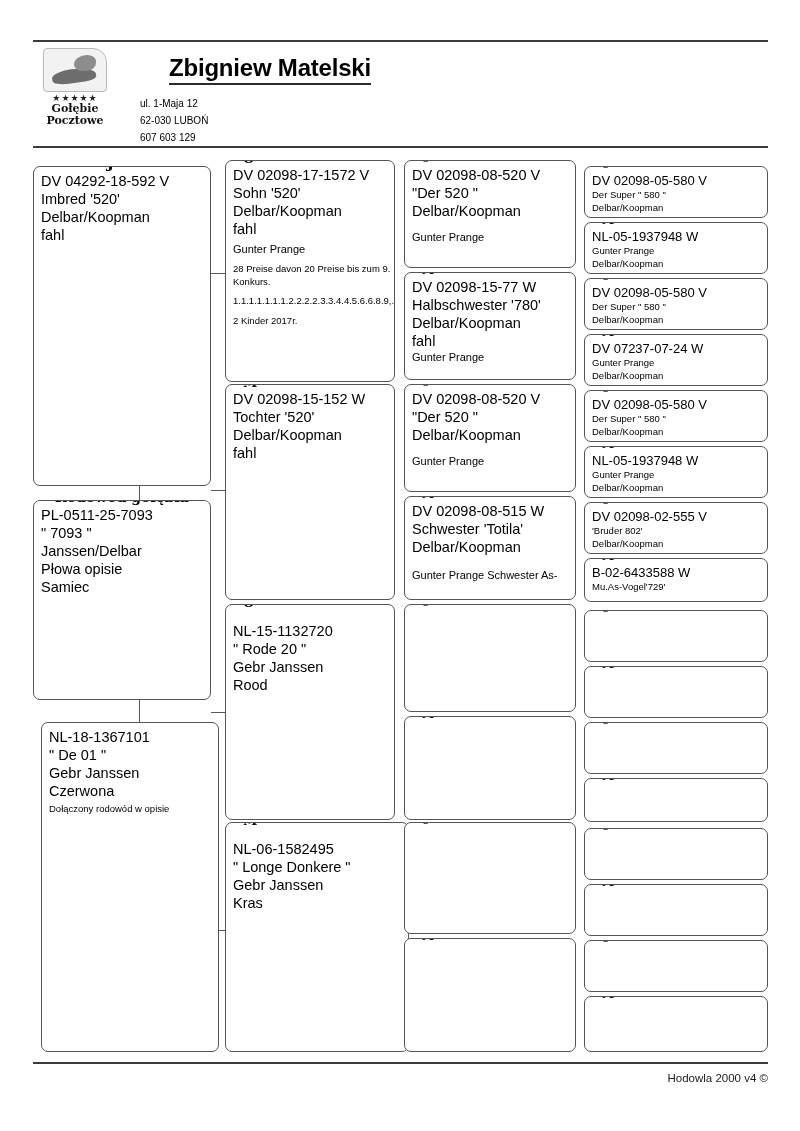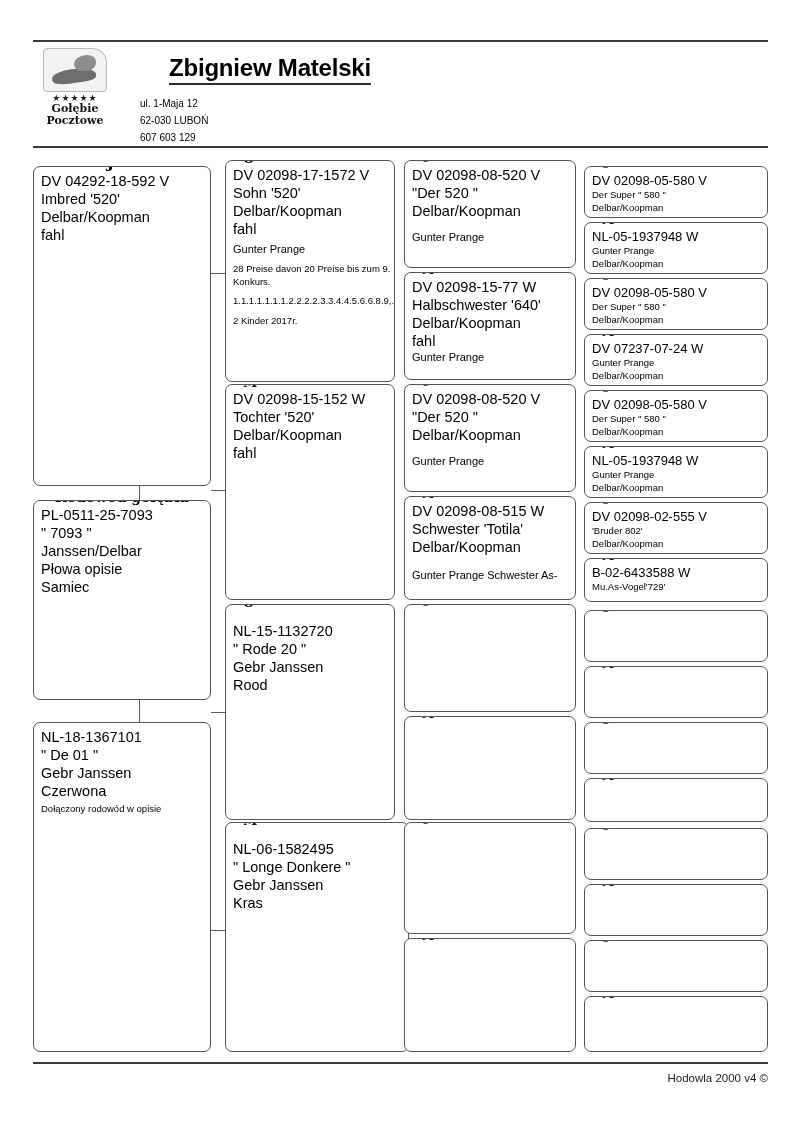--- a/index.html
+++ b/index.html
@@ -194,21 +194,21 @@
 
   <div class="box" style="left:33px; top:500px; width:178px; height:200px;">
     <div class="tag tag-big" style="font-size:14px; top:-10px;"><span>Rodowód gołębia</span></div>
     <div class="l1">PL-0511-25-7093</div>
     <div class="l1">" 7093 "</div>
     <div class="l1">Janssen/Delbar</div>
     <div class="l1">Płowa opisie</div>
     <div class="l1">Samiec</div>
   </div>
 
-  <div class="box" style="left:33px; top:722px; width:178px; height:330px;">
+  <div class="box" style="left:41px; top:722px; width:178px; height:330px;">
     <div class="tag tag-big"><span>Matka</span></div>
     <div class="l1">NL-18-1367101</div>
     <div class="l1">" De 01 "</div>
     <div class="l1">Gebr Janssen</div>
     <div class="l1">Czerwona</div>
     <div class="l4" style="margin-top:3px;">Dołączony rodowód w opisie</div>
   </div>
 
   <div class="box" style="left:225px; top:160px; width:170px; height:222px;">
     <div class="tag tag-mid">O</div>
@@ -250,21 +250,21 @@
     <div class="tag tag-small">o</div>
     <div class="l1">DV 02098-08-520 V</div>
     <div class="l1">"Der 520 "</div>
     <div class="l1">Delbar/Koopman</div>
     <div class="l3" style="margin-top:10px;">Gunter Prange</div>
   </div>
 
   <div class="box" style="left:404px; top:272px; width:172px; height:108px;">
     <div class="tag tag-small">M</div>
     <div class="l1">DV 02098-15-77 W</div>
-    <div class="l1">Halbschwester '640'</div>
+    <div class="l1">Halbschwester '780'</div>
     <div class="l1">Delbar/Koopman</div>
     <div class="l1">fahl</div>
     <div class="l3">Gunter Prange</div>
   </div>
 
   <div class="box" style="left:404px; top:384px; width:172px; height:108px;">
     <div class="tag tag-small">o</div>
     <div class="l1">DV 02098-08-520 V</div>
     <div class="l1">"Der 520 "</div>
     <div class="l1">Delbar/Koopman</div>

